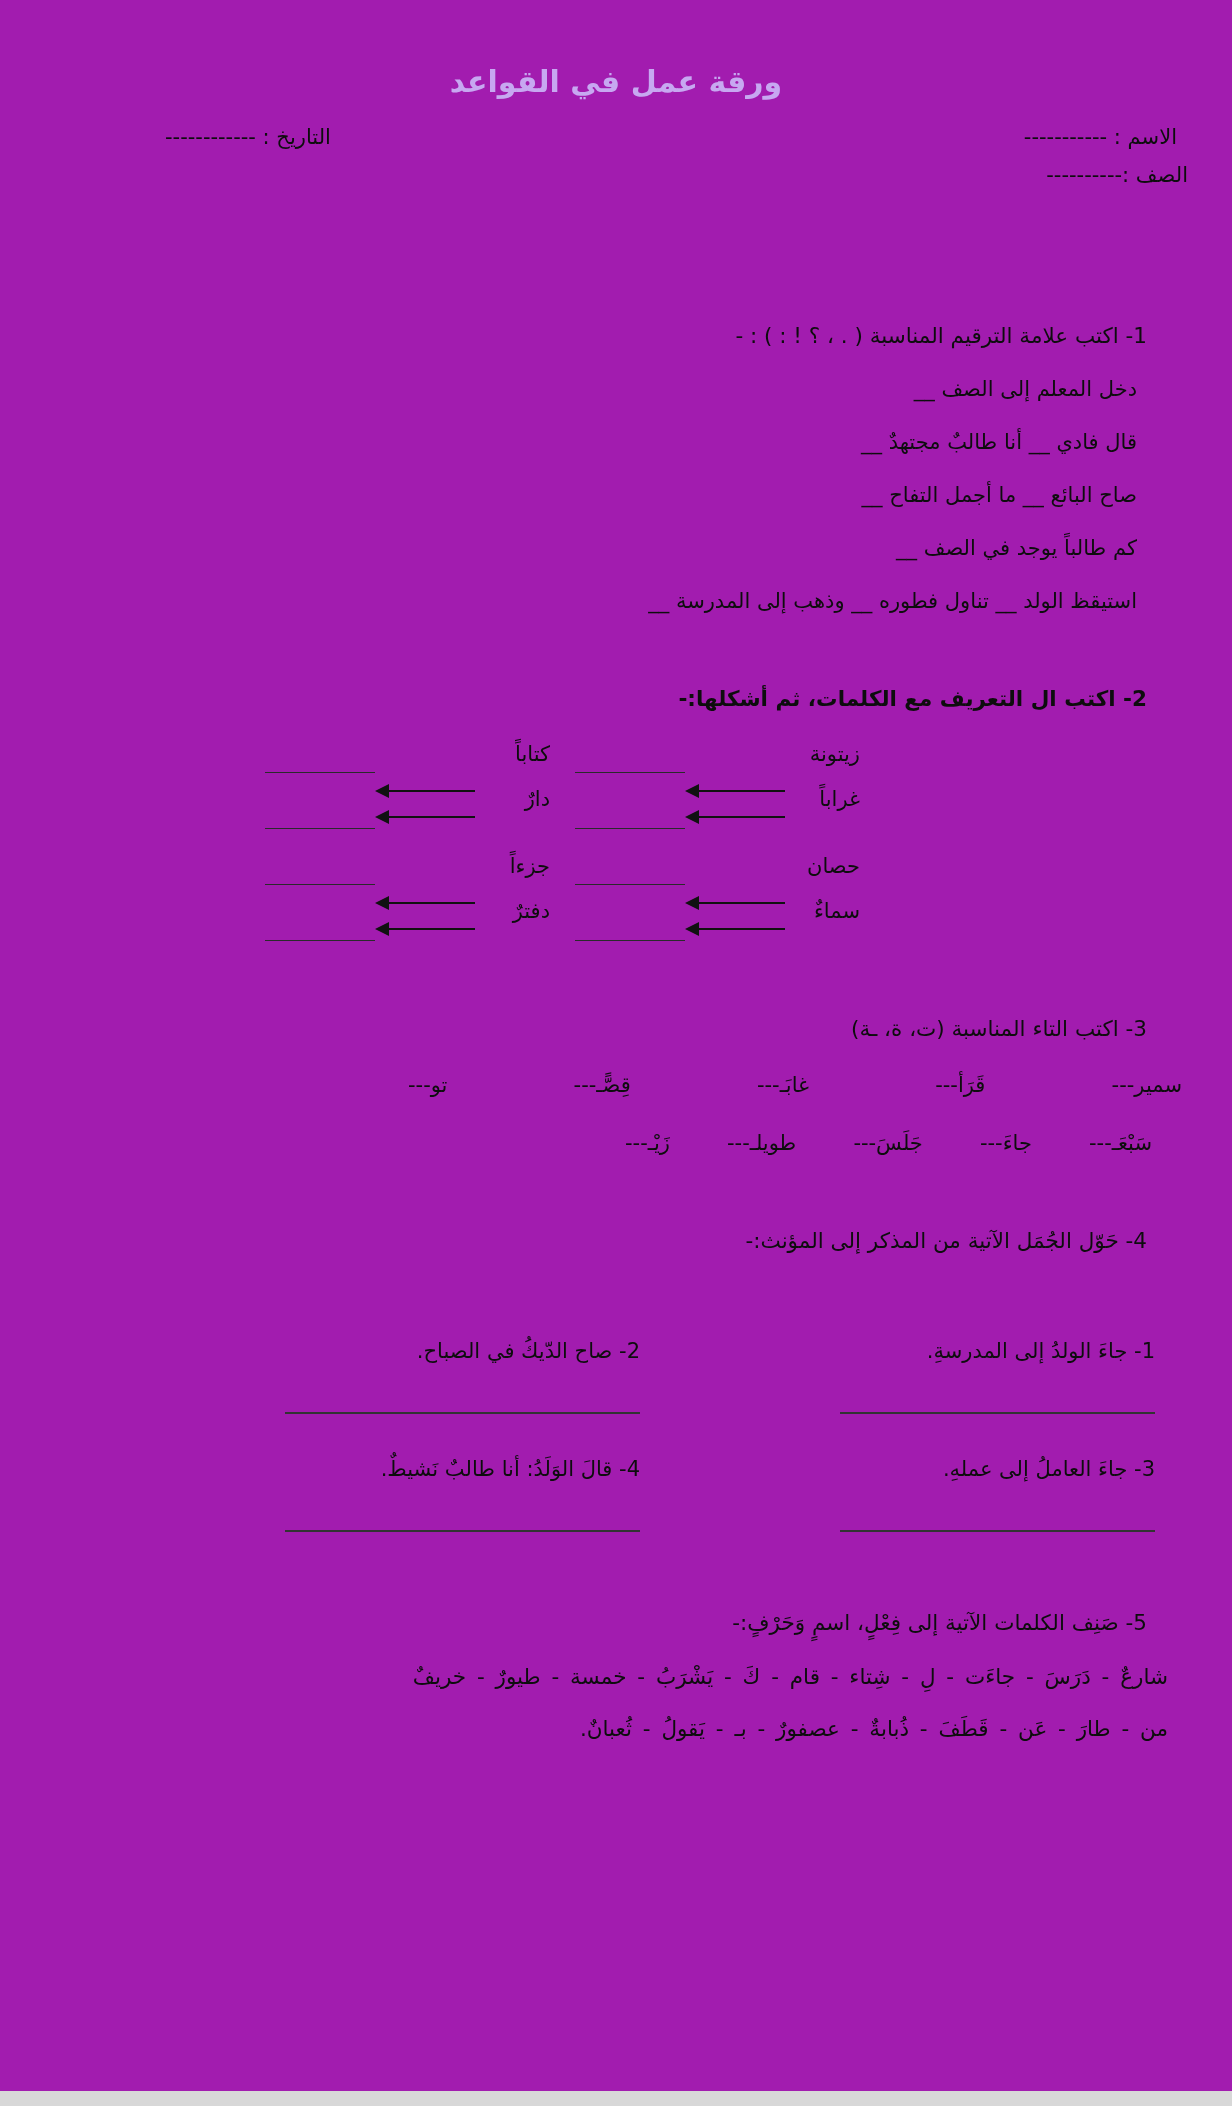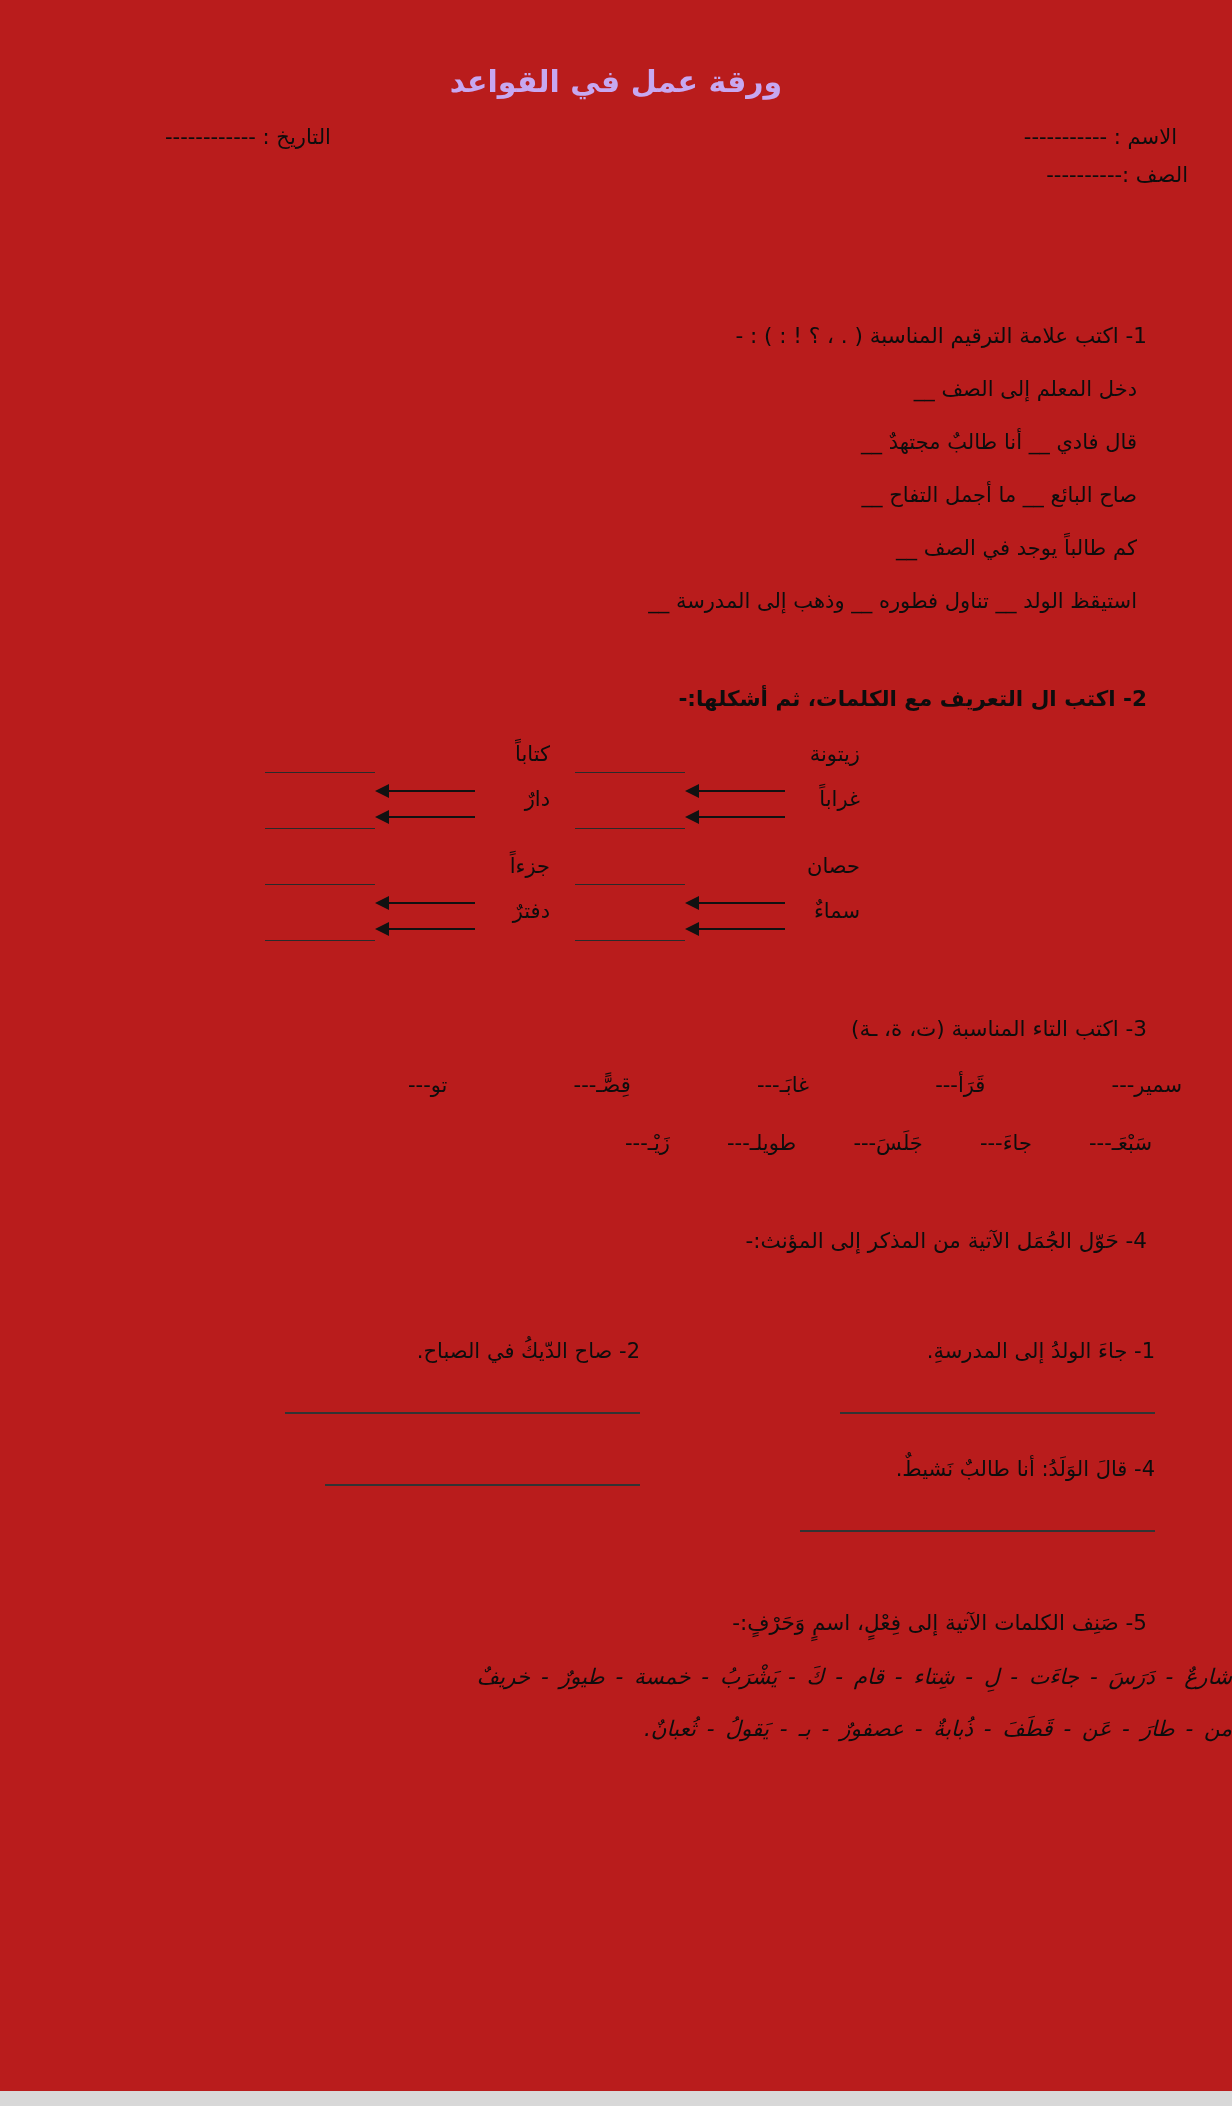--- a/index.html
+++ b/index.html
@@ -1,19 +1,19 @@
 <!DOCTYPE html>
 <html lang="ar" dir="rtl"><head>
 <meta charset="utf-8">
 <style>
   html,body{margin:0;padding:0;background:#ffffff;}
   .page{
     position:relative;
     width:1232px;height:2106px;
-    background:#b91c1c;
+    background:#a21caf;
     overflow:hidden;
     direction:rtl;
     font-family:"DejaVu Sans", sans-serif;
     color:#0d0d0d;
   }
   .title{
     padding-top:64px;
     text-align:center;
     font-size:30px;
     font-weight:bold;
@@ -99,23 +99,23 @@
   .q4-s2{align-self:end;}
   .ans-cell{align-self:end;}
   .ans-line{border-bottom:2px solid #333;height:0;}
   .ans-r{width:315px;}
   .ans-l{width:355px;}
   
   .q5-line{
     font-size:21.5px;
     line-height:34px;
     text-align:right;
+    padding-right:64px;
     white-space:nowrap;
     word-spacing:4px;
-    font-style:italic;
   }
   .q5-l1{margin-top:20px;}
   .q5-l2{margin-top:18px;}
   .bottom-bar{
     position:absolute;
     left:0;bottom:0;width:100%;height:15px;
     background:#d8d8d8;
   }
 </style>
 </head>
@@ -200,20 +200,21 @@
   <div class="q-heading qh4">4- حَوّل الجُمَل الآتية من المذكر إلى المؤنث:-</div>
   <div class="q4-grid">
     <div class="q4-sentence">1- جاءَ الولدُ إلى المدرسةِ.</div>
     <div class="q4-sentence">2- صاح الدّيكُ في الصباح.</div>
     <div class="ans-cell">
         <div class="ans-line ans-r"></div>
       </div>
     <div class="ans-cell">
         <div class="ans-line ans-l"></div>
       </div>
+    <div class="q4-sentence q4-s2">3- جاءَ العاملُ إلى عملهِ.</div>
     <div class="q4-sentence q4-s2">4- قالَ الوَلَدُ: أنا طالبٌ نَشيطٌ.</div>
     <div class="ans-cell">
         <div class="ans-line ans-r"></div>
       </div>
     <div class="ans-cell">
         <div class="ans-line ans-l"></div>
       </div>
   </div>
 
   <div class="q-heading qh5">5- صَنِف الكلمات الآتية إلى فِعْلٍ، اسمٍ وَحَرْفٍ:-</div>

